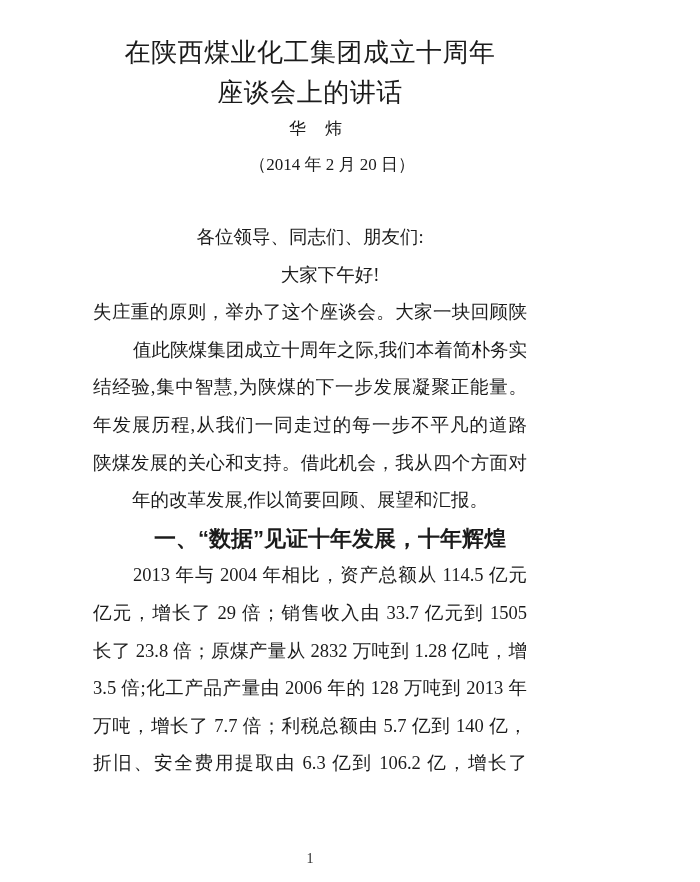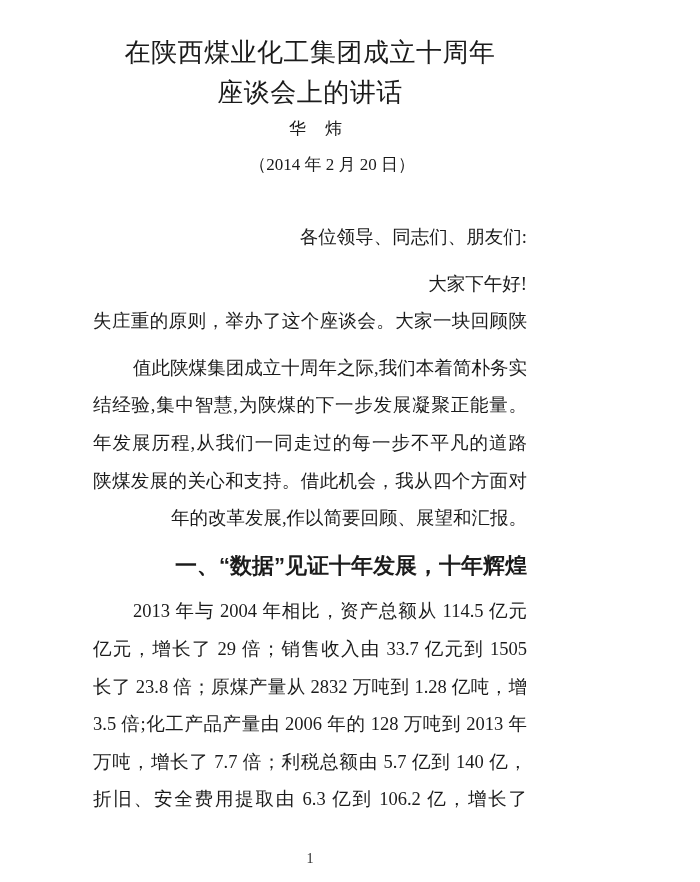--- a/index.html
+++ b/index.html
@@ -40,25 +40,24 @@
     margin-left: 44px;
   }
   .body-block {
     margin: 42px 93px 0 93px; 
   }
   .line {
     font-size: 18.5px;
     line-height: 37.6px;
     height: 37.6px;
     overflow: hidden;
-    text-align: right;
+    text-align: center;
   }
   .indent {
     padding-left: 40px;
-    margin-top: 9px;
   }
   .just {
     text-align: justify;
     text-align-last: justify;
   }
   .heading {
     font-family: "Liberation Sans", "DejaVu Sans", sans-serif;
     font-weight: bold;
     font-size: 22px;
   }

